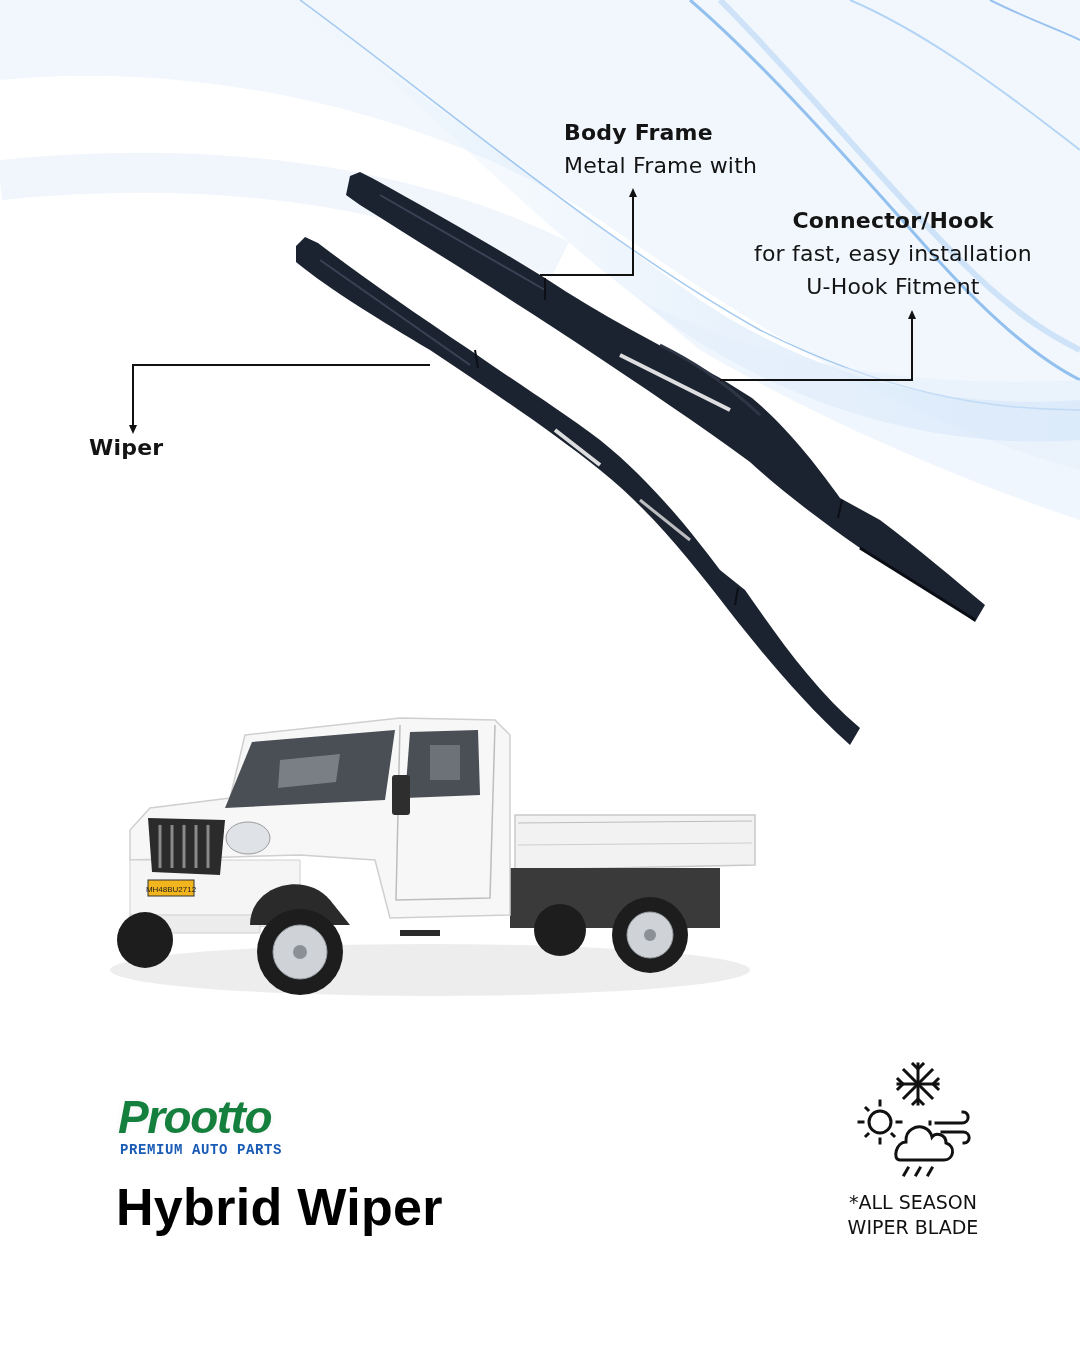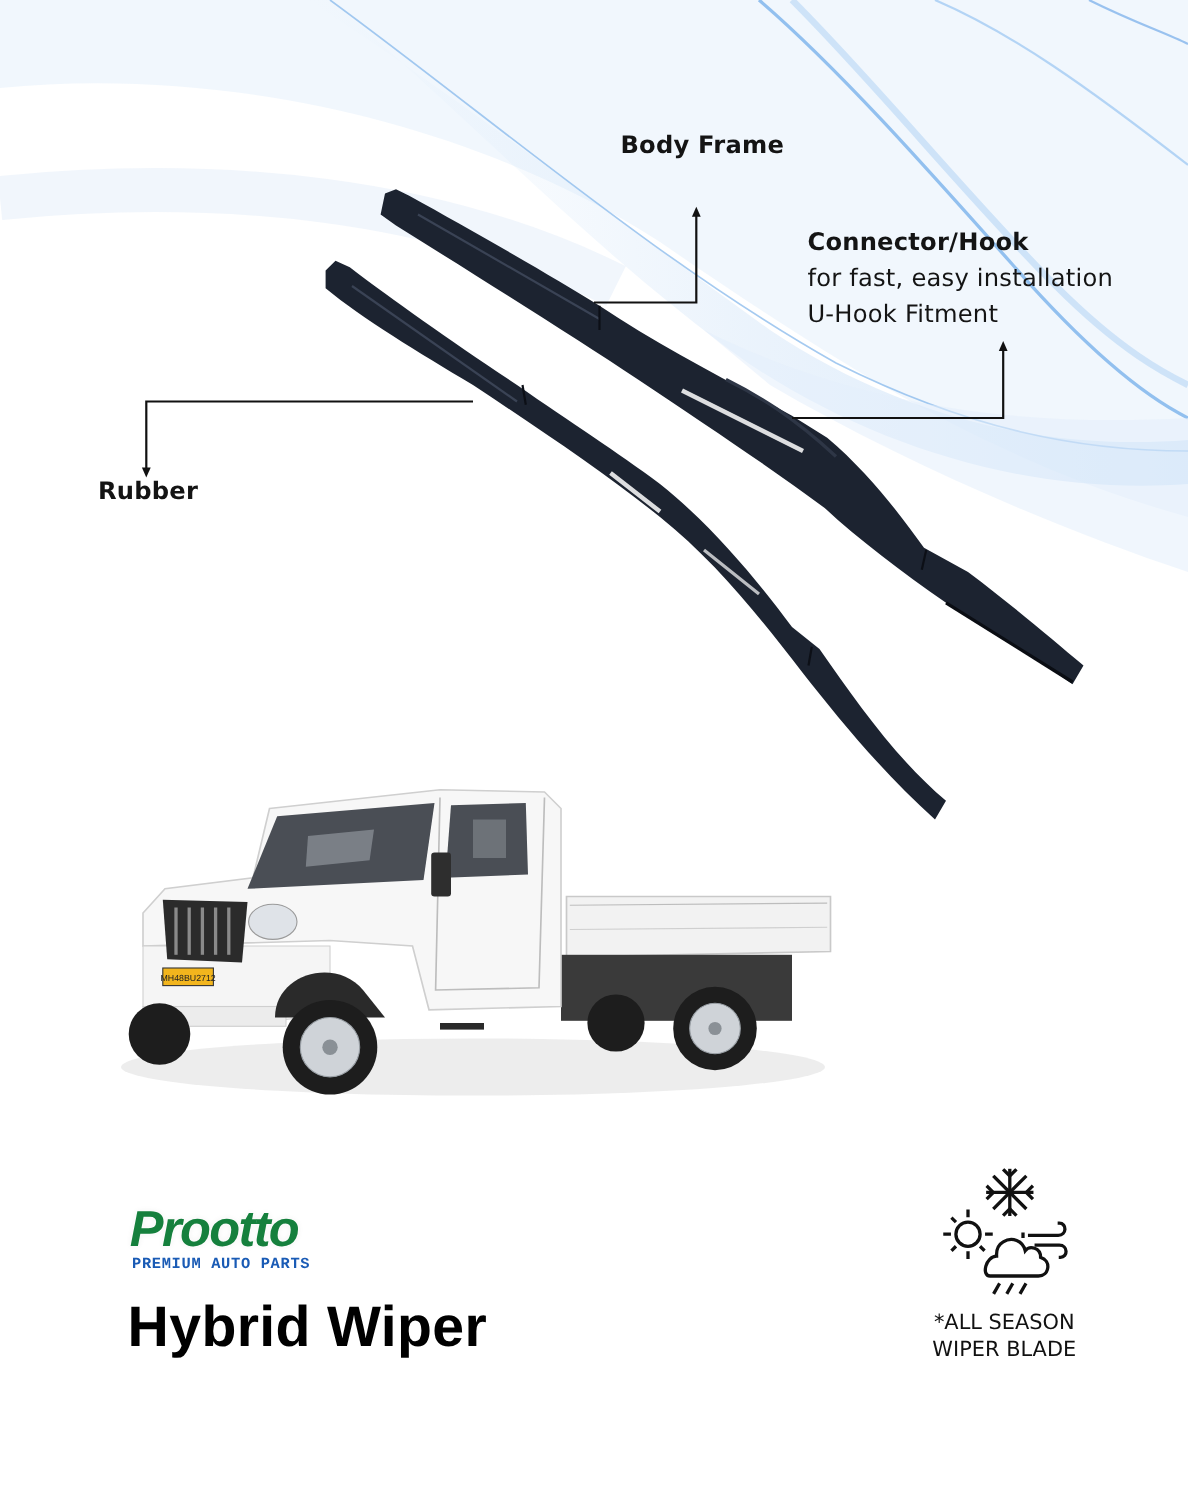--- a/index.html
+++ b/index.html
@@ -73,30 +73,31 @@
   </g>
   <g fill="#111">
     <polygon points="633,188 629,197 637,197"></polygon>
     <polygon points="912,310 908,319 916,319"></polygon>
     <polygon points="133,434 129,425 137,425"></polygon>
   </g>
 </svg>
 
 <div class="label" style="left:564px; top:88px;margin-top:28px;">
   <span class="title">Body Frame</span>
-</div>
-
-<div class="label" style="left:734px; top:204px;">
+  <span class="line">Metal Frame with</span>
+</div>
+
+<div class="label" style="left:754px; top:204px;text-align:center;">
   <span class="title">Connector/Hook</span>
   <span class="line">for fast, easy installation</span>
   <span class="line">U-Hook Fitment</span>
 </div>
 
 <div class="label" style="left:89px; top:431px;">
-  <span class="title">Rubber</span>
+  <span class="title">Wiper</span>
 </div>
 
 <svg class="truck" viewBox="0 0 660 330" xmlns="http://www.w3.org/2000/svg">
   <ellipse cx="330" cy="280" rx="320" ry="26" fill="#e9e9e9" opacity="0.8"></ellipse>
 
   <path d="M415,125 L655,125 L655,175 L415,180 Z" fill="#f2f2f2" stroke="#c9c9c9" stroke-width="1.5"></path>
   <path d="M418,133 L652,131" stroke="#bdbdbd" stroke-width="1"></path>
   <path d="M418,155 L652,153" stroke="#cfcfcf" stroke-width="1"></path>
 
   <rect x="410" y="178" width="210" height="60" fill="#3a3a3a"></rect>

